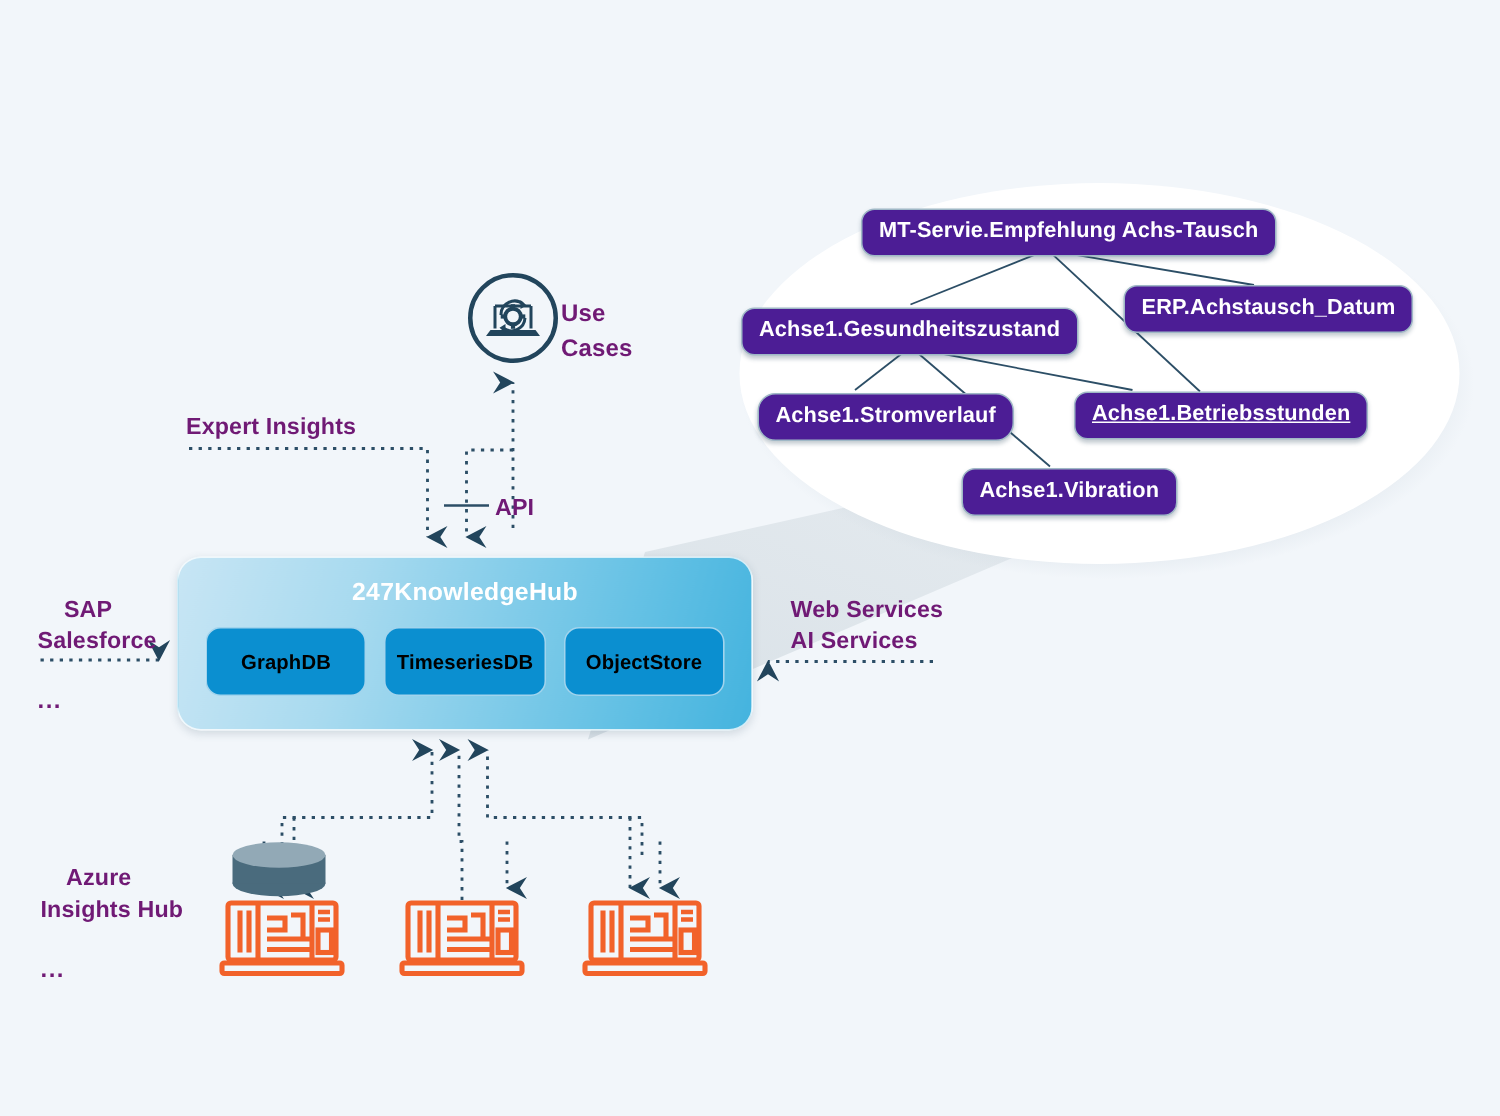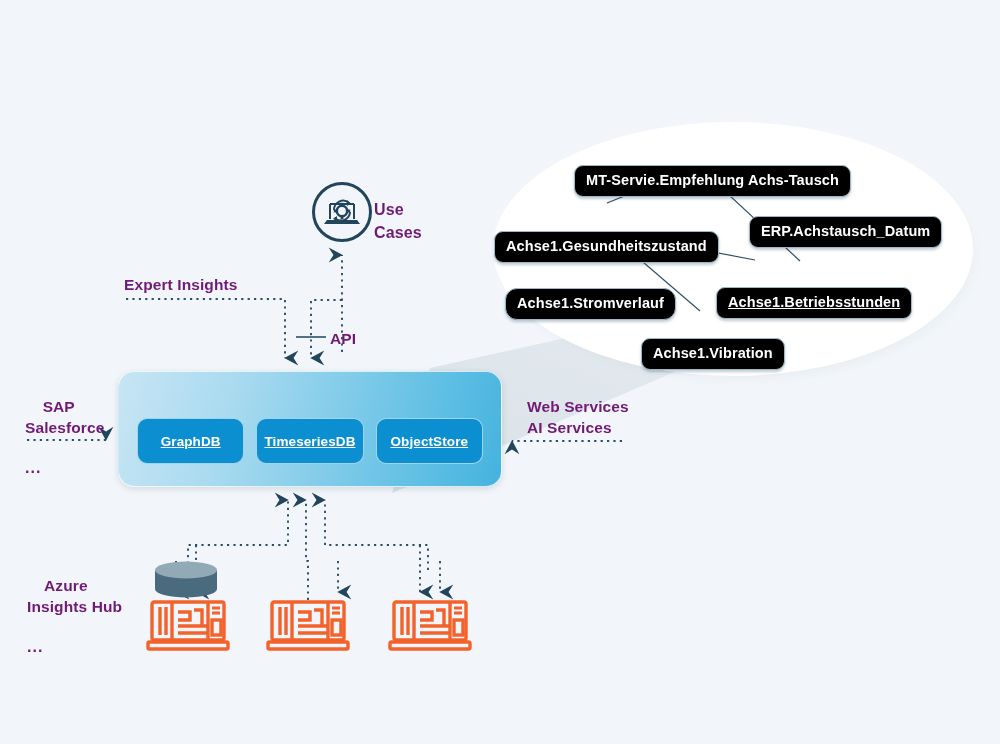--- a/index.html
+++ b/index.html
@@ -48,39 +48,38 @@
   #hub-pills{
     position:absolute;left:18px;right:18px;top:46px;
     display:flex;justify-content:space-between;gap:12px;
   }
   .pill{
     flex:1 1 0;height:46px;border-radius:10px;
     background:#0b8fd0;
     border:1px solid rgba(255,255,255,.62);
     box-sizing:border-box;
     display:flex;align-items:center;justify-content:center;
-    color:#ffffff;font-size:13.5px;font-weight:700;letter-spacing:.1px;text-decoration:underline;
+    color:#000000;font-size:13.5px;font-weight:700;letter-spacing:.1px;
   }
 
   
   .node{
     position:absolute;
-    background:#000000;
+    background:#4c1d95;
     border:1.6px solid #9fb8c6;
     border-radius:9px;
     color:#ffffff;
     font-size:14.5px;
     font-weight:600;
     letter-spacing:.1px;
     padding:6px 11px 7px;
     white-space:nowrap;
     box-shadow:0 2px 3px rgba(40,70,90,.28);
     box-sizing:border-box;
     line-height:17px;
-    margin-top:26px;
   }
   #n0{left:574px;top:139px;}
   #n1{left:494px;top:205px;}
   #n2{left:749px;top:190px;}
   #n3{left:505px;top:262px;border-radius:12px;}
   #n4{left:716px;top:261px;text-decoration:underline;}
   #n5{left:641px;top:312px;}
 
   
   #uc-icon{position:absolute;left:311px;top:181px;width:62px;height:62px;}
@@ -184,20 +183,21 @@
     <circle cx="31" cy="30" r="5.2" fill="none" stroke="#22455c" stroke-width="2.6"></circle>
     <g fill="#22455c">
       <rect x="29.6" y="21.8" width="2.8" height="3.4"></rect>
       <rect x="29.6" y="34.8" width="2.8" height="3.4"></rect>
       <rect x="22.8" y="28.6" width="3.4" height="2.8"></rect>
       <rect x="35.8" y="28.6" width="3.4" height="2.8"></rect>
     </g>
   </svg>
 
   <div id="hub">
+    <div id="hub-title">247KnowledgeHub</div>
     <div id="hub-pills">
       <div class="pill">GraphDB</div>
       <div class="pill">TimeseriesDB</div>
       <div class="pill">ObjectStore</div>
     </div>
   </div>
 
   <svg class="layer" id="svg-devices" viewBox="0 0 1000 744">
 
     <g>

